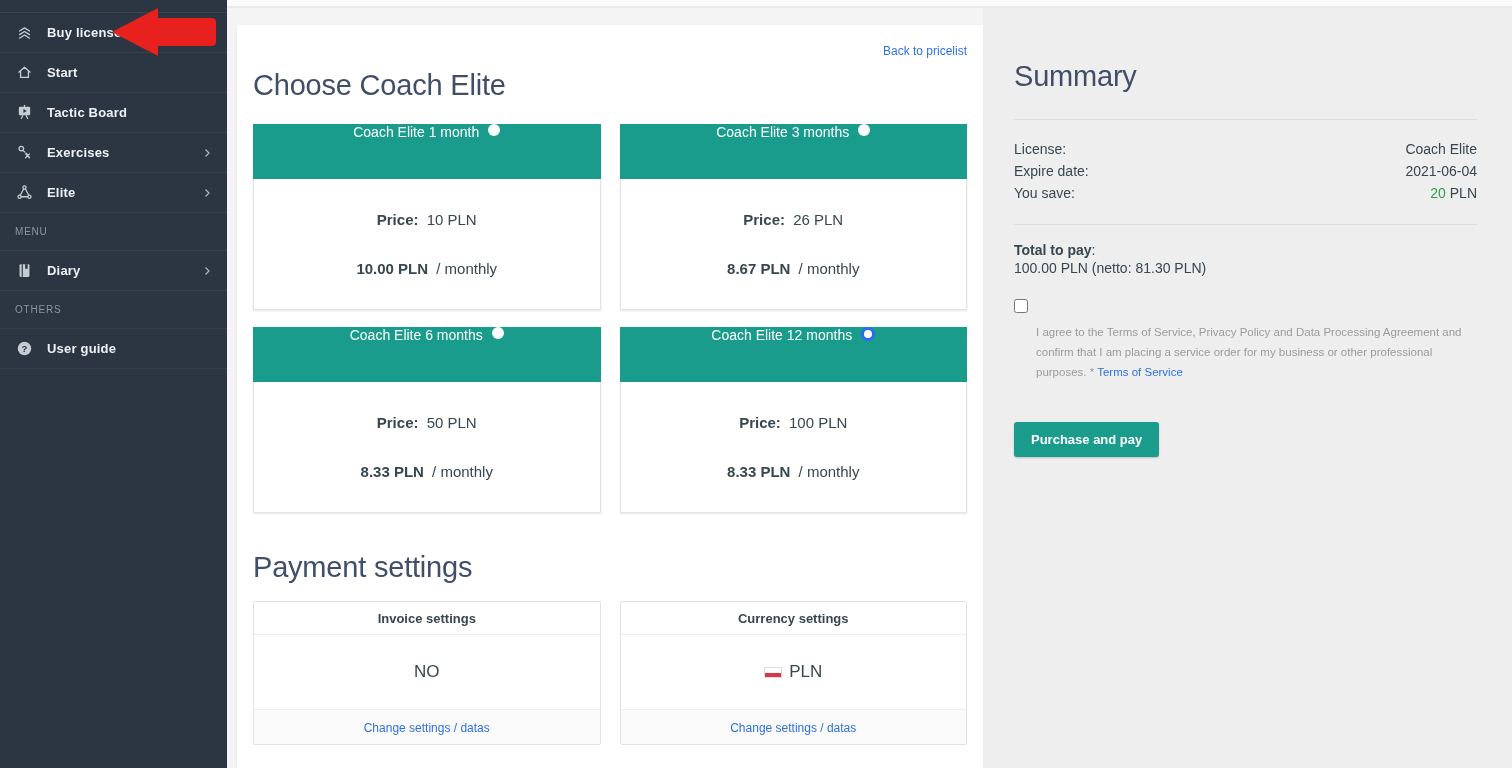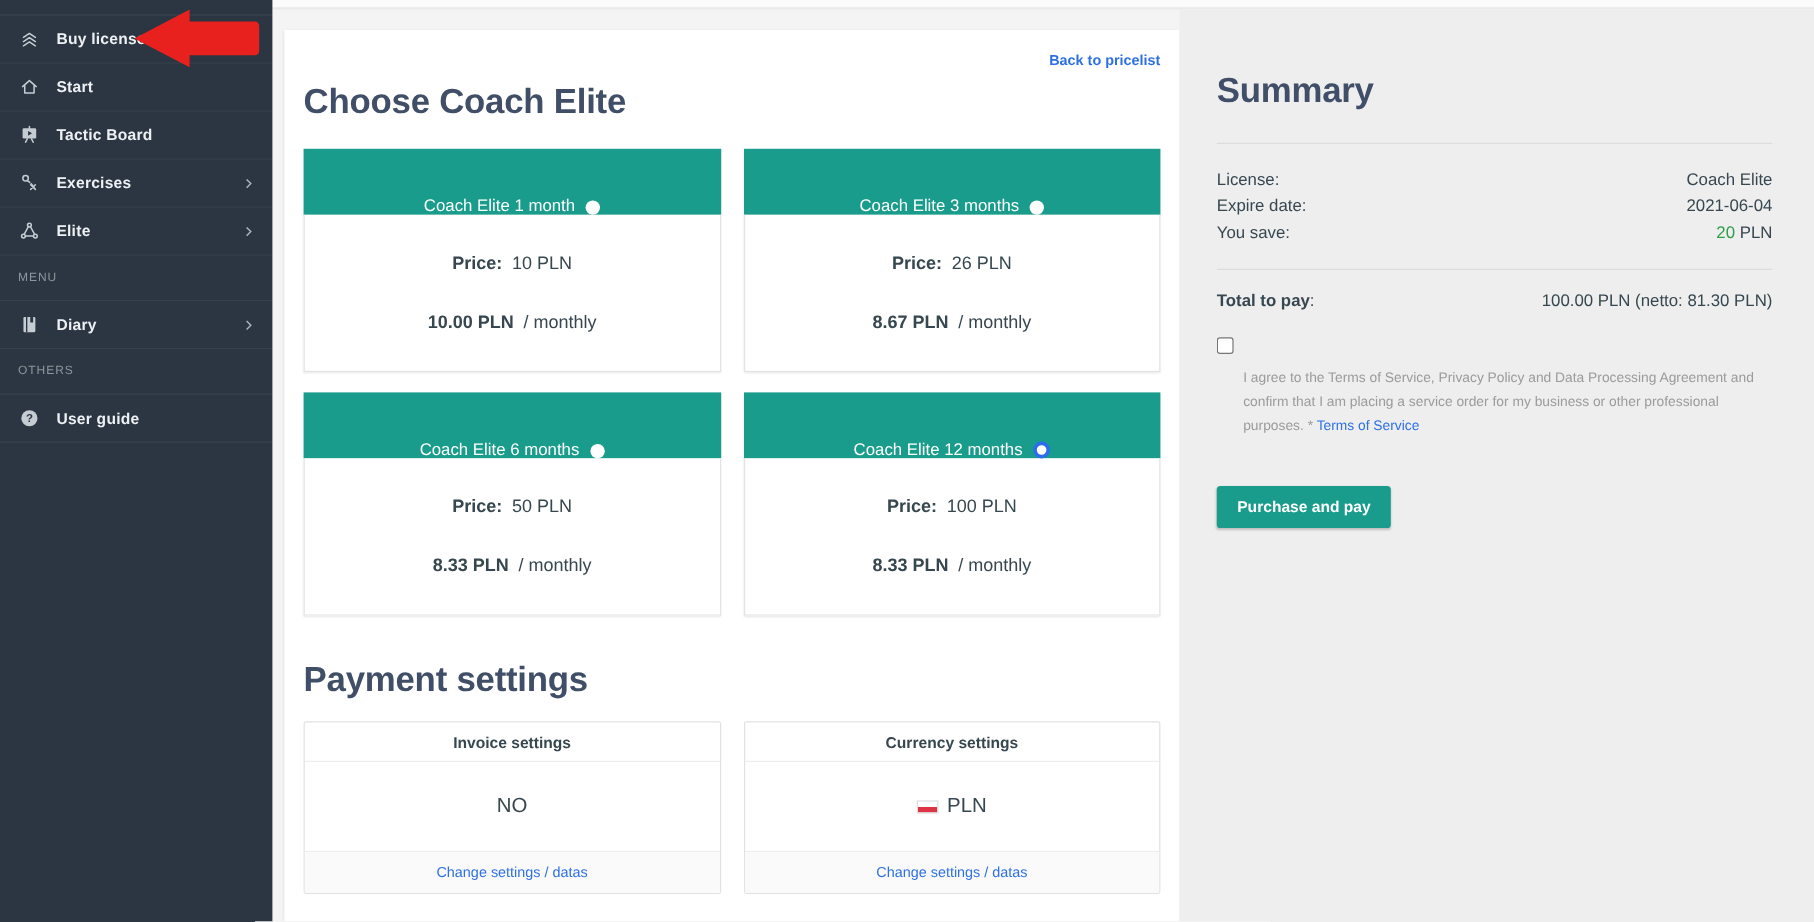--- a/index.html
+++ b/index.html
@@ -28,28 +28,28 @@
   .red-arrow { position:absolute; left:112px; top:8px; width:108px; height:48px; z-index:9; }
 
   
   .content { flex:1; display:flex; flex-direction:column; height:768px; }
   .top-bar { height:8px; background:#fbfbfb; border-bottom:2px solid #e9e9e9; }
   .content-row { flex:1; display:flex; align-items:stretch; overflow:hidden; }
 
   
   .main-card { width:746px; min-width:746px; margin:17px 0 0 10px; background:#fff;
     box-shadow:0 1px 3px rgba(0,0,0,0.08); padding:0 16px 16px; }
-  .back-link-row { text-align:right; padding-top:16px;font-weight:bold; }
+  .back-link-row { text-align:right; padding-top:16px; }
   .back-link { color:#2e70e3; font-size:12px; text-decoration:none; cursor:pointer; }
-  h1.pg { font-size:29px; font-weight:700; color:#404e67; letter-spacing:-.2px; }
+  h1.pg { font-size:29px; font-weight:400; color:#404e67; letter-spacing:-.2px; }
   .choose-h { margin:10px 0 22px; }
   .plans { display:grid; grid-template-columns:1fr 1fr; column-gap:19px; row-gap:17px; }
   .plan-card { box-shadow:0 1px 2px rgba(0,0,0,0.10); }
   .plan-head { height:55px; background:#199c8b; color:#fff; font-size:14px;
-    display:flex; align-items:flex-end; justify-content:center; cursor:pointer; }
+    display:flex; align-items:flex-start; justify-content:center; cursor:pointer; }
   .radio { width:12px; height:12px; border-radius:50%; background:#fff;
     display:inline-block; margin-left:9px; cursor:pointer; }
   .radio.checked { width:14px; height:14px; border:3.5px solid #2c6ced; }
   .plan-body { height:131px; border:1px solid #e4e4e4; border-top:none;
     display:flex; flex-direction:column; justify-content:space-evenly; align-items:center;
     font-size:15px; color:#37474f; background:#fff; }
   .b { font-weight:700; }
   .plan-body .sep { margin-left:4px; }
   .pay-h { margin:38px 0 17px; }
   .settings { display:grid; grid-template-columns:1fr 1fr; column-gap:19px; }
@@ -67,21 +67,21 @@
   
   .summary { flex:1; background:#eeeeef; padding:0 35px 0 31px; }
   .summary h1 { margin-top:52px; }
   .summary hr { border:none; border-top:1px solid #dcdcdc; }
   .hr1 { margin:26px 0 18px; }
   .hr2 { margin:20px 0 16px; }
   .sum-row { display:flex; justify-content:space-between; font-size:14px;
     color:#37474f; line-height:22px; }
   .green { color:#2e9e49; }
   .total-row { display:flex; justify-content:space-between; font-size:14px;
-    color:#37474f; line-height:18px; }
+    color:#37474f; line-height:18px;flex-direction:column; }
   .agree-check { margin-top:22px; width:14px; height:14px; cursor:pointer; }
   .agree-text { margin-top:5px; font-size:11.5px; line-height:1.75; color:#9b9b9b;margin-left:22px; }
   .agree-text a { color:#2e70e3; text-decoration:none; cursor:pointer; }
   .purchase-btn { margin-top:40px; background:#199c8b; color:#fff; border:none;
     font-family:"Liberation Sans",sans-serif; font-size:13px; font-weight:700;
     padding:10px 17px; border-radius:3px; cursor:pointer;
     box-shadow:0 1px 2px rgba(0,0,0,0.2); }
 </style>
 </head>
 <body>

